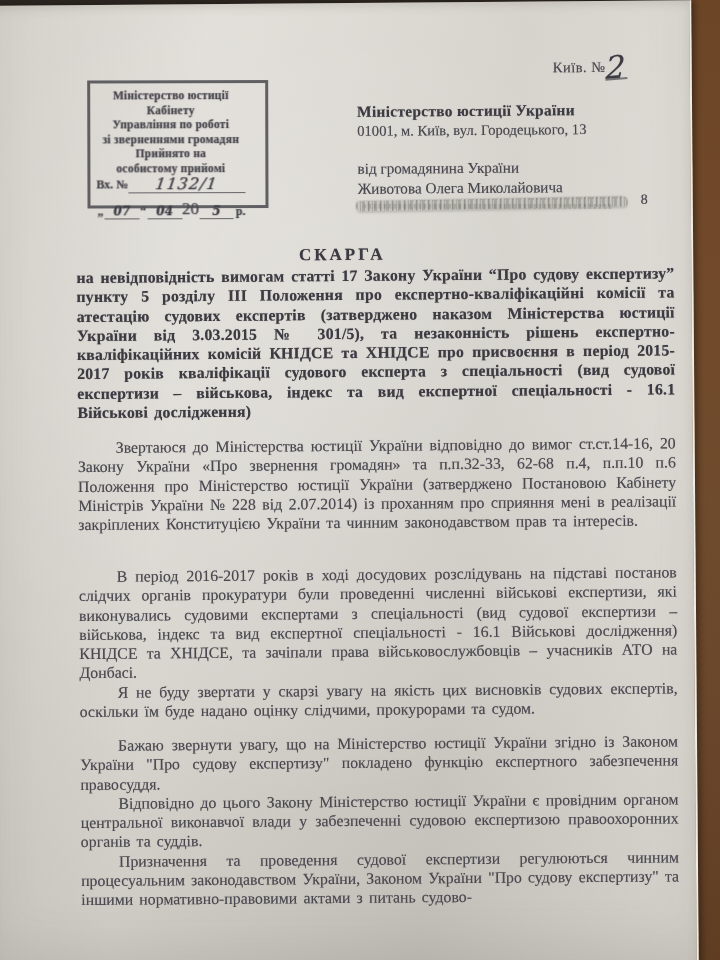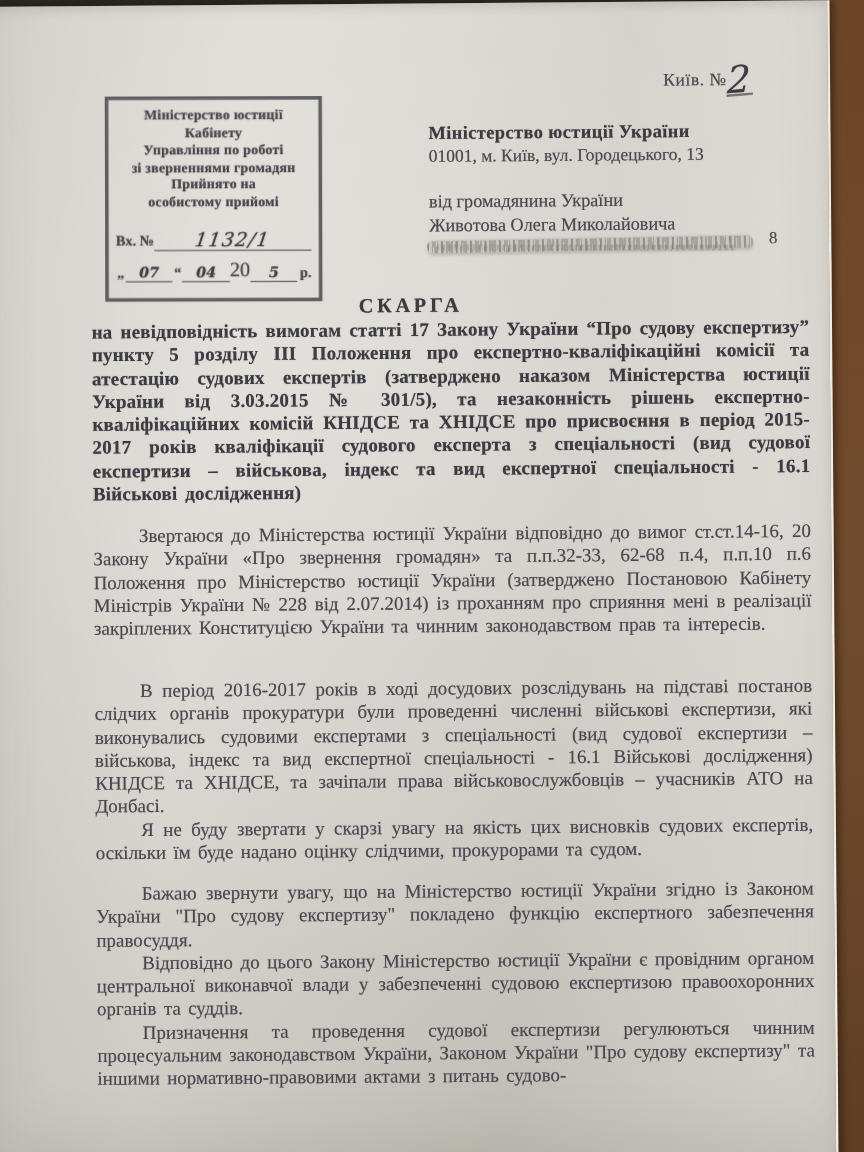--- a/index.html
+++ b/index.html
@@ -20,26 +20,26 @@
   .ink{color:#4a4950;text-shadow:0 0 .7px rgba(74,73,80,.55);}
   .ink-b{color:#3c3b42;text-shadow:0 0 .8px rgba(60,59,66,.6);font-weight:700;}
 
   
   .copy-note{position:absolute;left:566px;top:56px;font-size:14.5px;letter-spacing:.5px;}
   .hand{font-family:"DejaVu Serif",serif;font-style:italic;color:#3d3c44;}
   .big-two{display:inline-block;font-size:31px;line-height:20px;vertical-align:-6px;
     transform:rotate(-4deg) skewX(-6deg);border-bottom:2px solid rgba(64,62,70,.65);padding:0 2px 1px 0;}
 
   
-  .stamp{position:absolute;left:100px;top:76px;width:181px;height:171px;box-sizing:border-box;
-    border:3px solid rgba(60,60,66,.78);padding:6px 6px 4px 6px;
+  .stamp{position:absolute;left:100px;top:76px;width:181px;height:128px;box-sizing:border-box;
+    border:3px solid rgba(60,60,66,.78);padding:6px 20px 4px 6px;
     color:#48474e;text-shadow:0 0 1px rgba(72,71,78,.7);
     filter:blur(.2px);transform:rotate(.3deg);}
   .stamp-line{font-size:11.6px;line-height:14.6px;font-weight:700;text-align:center;white-space:nowrap;letter-spacing:.2px;}
-  .stamp-row{display:flex;align-items:flex-start;margin-top:16px;font-size:12px;font-weight:700;}
+  .stamp-row{display:flex;align-items:flex-start;margin-top:0;font-size:12px;font-weight:700;}
   .stamp-fill{flex:1;text-align:center;border-bottom:1.6px solid rgba(68,67,74,.8);line-height:13px;}
   .stamp-row .hand{font-size:16px;font-weight:400;letter-spacing:1px;transform:skewX(-8deg);display:inline-block;}
   .date-row{display:flex;align-items:flex-end;margin-top:6px;font-size:12px;font-weight:700;}
   .date-row .q{padding:0 1px;}
   .date-row .suffix{padding-left:2px;}
   .yr-prefix{font-size:17px;font-weight:400;align-self:flex-end;}
 
   
   .addressee{position:absolute;left:370px;top:99px;width:300px;}
   .addressee .name{font-size:15.4px;line-height:19px;letter-spacing:.3px;}

